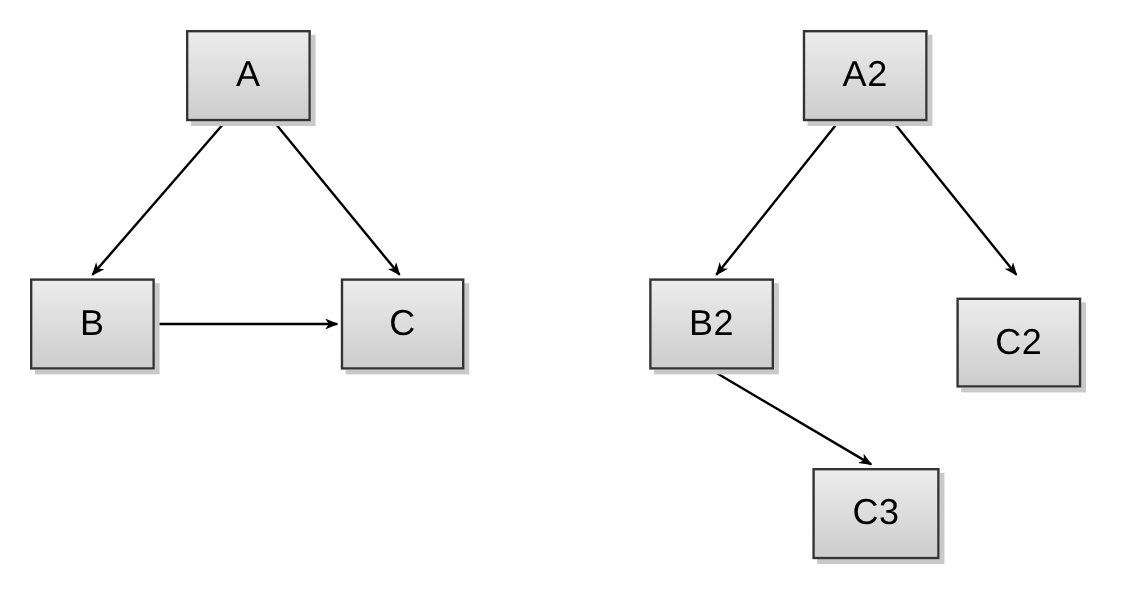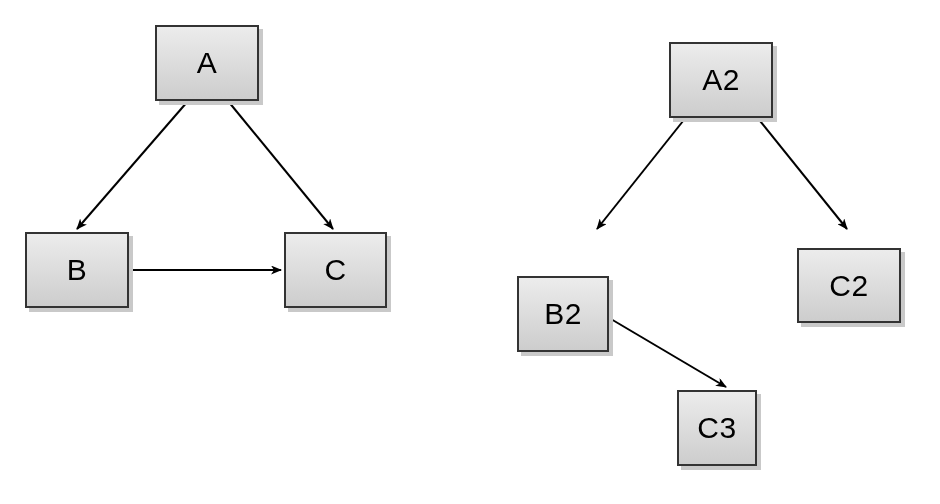--- a/index.html
+++ b/index.html
@@ -74,27 +74,27 @@
   <div id="node-layer">
       <div class="node" style="left: 155px; top: 25px; width: 104px; height: 76px; border-color: rgb(51, 51, 51); background: linear-gradient(rgb(236, 236, 236) 0%, rgb(205, 205, 205) 100%); box-shadow: rgb(201, 201, 201) 4px 4px 0px 0px;">
         <span class="node-label" style="color: rgb(0, 0, 0);">A</span>
       </div>
       <div class="node" style="left: 25px; top: 232px; width: 104px; height: 76px; border-color: rgb(51, 51, 51); background: linear-gradient(rgb(236, 236, 236) 0%, rgb(205, 205, 205) 100%); box-shadow: rgb(201, 201, 201) 4px 4px 0px 0px;">
         <span class="node-label" style="color: rgb(0, 0, 0);">B</span>
       </div>
       <div class="node" style="left: 284px; top: 232px; width: 103px; height: 76px; border-color: rgb(51, 51, 51); background: linear-gradient(rgb(236, 236, 236) 0%, rgb(205, 205, 205) 100%); box-shadow: rgb(201, 201, 201) 4px 4px 0px 0px;">
         <span class="node-label" style="color: rgb(0, 0, 0);">C</span>
       </div>
-      <div class="node" style="left: 669px; top: 42px; width: 104px; height: 76px; border-color: rgb(51, 51, 51); background: linear-gradient(rgb(236, 236, 236) 0%, rgb(205, 205, 205) 100%); box-shadow: rgb(201, 201, 201) 4px 4px 0px 0px;">
+      <div class="node" style="left: 669px; top: 25px; width: 104px; height: 76px; border-color: rgb(51, 51, 51); background: linear-gradient(rgb(236, 236, 236) 0%, rgb(205, 205, 205) 100%); box-shadow: rgb(201, 201, 201) 4px 4px 0px 0px;">
         <span class="node-label" style="color: rgb(0, 0, 0);">A2</span>
       </div>
-      <div class="node" style="left: 517px; top: 232px; width: 92px; height: 76px; border-color: rgb(51, 51, 51); background: linear-gradient(rgb(236, 236, 236) 0%, rgb(205, 205, 205) 100%); box-shadow: rgb(201, 201, 201) 4px 4px 0px 0px; margin-top: 44px;">
+      <div class="node" style="left: 541px; top: 232px; width: 104px; height: 76px; border-color: rgb(51, 51, 51); background: linear-gradient(rgb(236, 236, 236) 0%, rgb(205, 205, 205) 100%); box-shadow: rgb(201, 201, 201) 4px 4px 0px 0px;">
         <span class="node-label" style="color: rgb(0, 0, 0);">B2</span>
       </div>
       <div class="node" style="left: 797px; top: 232px; width: 104px; height: 75px; border-color: rgb(51, 51, 51); background: linear-gradient(rgb(236, 236, 236) 0%, rgb(205, 205, 205) 100%); box-shadow: rgb(201, 201, 201) 4px 4px 0px 0px; margin-top: 16px;">
         <span class="node-label" style="color: rgb(0, 0, 0);">C2</span>
       </div>
-      <div class="node" style="left: 677px; top: 390px; width: 80px; height: 76px; border-color: rgb(51, 51, 51); background: linear-gradient(rgb(236, 236, 236) 0%, rgb(205, 205, 205) 100%); box-shadow: rgb(201, 201, 201) 4px 4px 0px 0px;">
+      <div class="node" style="left: 677px; top: 390px; width: 106px; height: 76px; border-color: rgb(51, 51, 51); background: linear-gradient(rgb(236, 236, 236) 0%, rgb(205, 205, 205) 100%); box-shadow: rgb(201, 201, 201) 4px 4px 0px 0px;">
         <span class="node-label" style="color: rgb(0, 0, 0);">C3</span>
       </div>
     </div>
 
 </div>
 
 </body></html>

